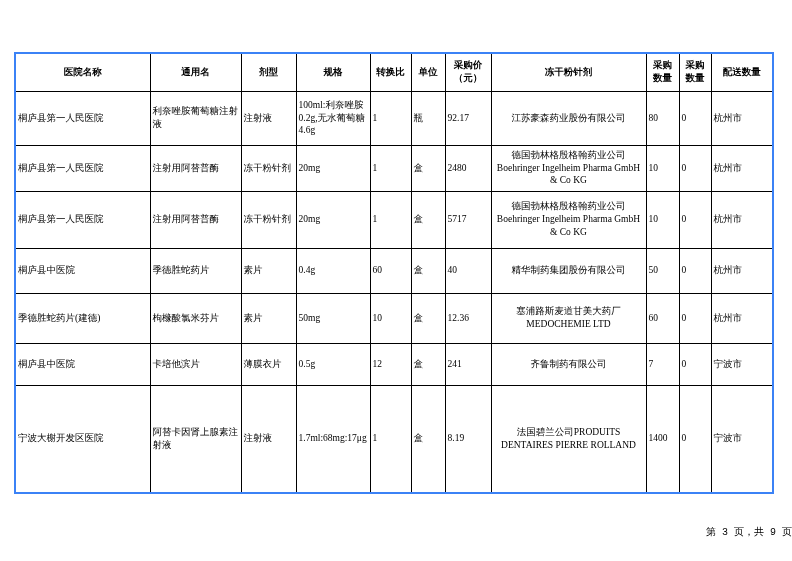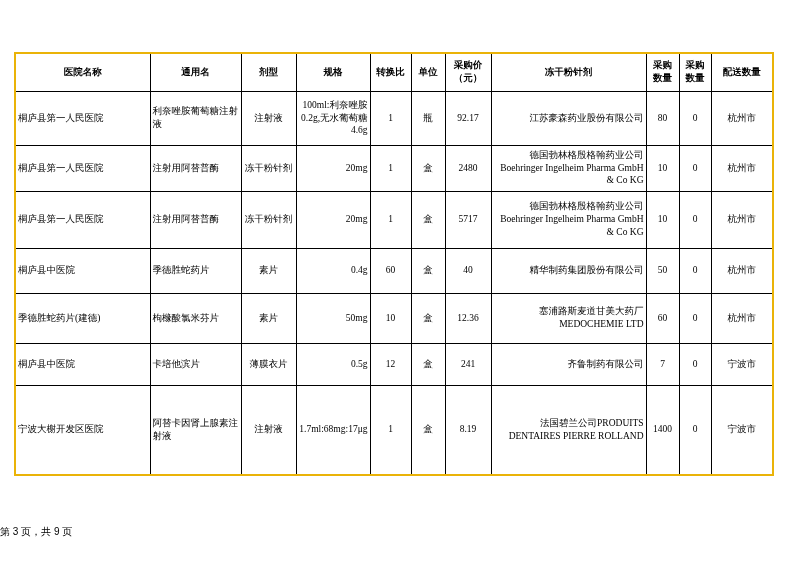--- a/index.html
+++ b/index.html
@@ -18,59 +18,58 @@
     height: 561px;
     background: #ffffff;
   }
   table.proc-table {
     position: absolute;
     left: 14px;
     top: 52px;
     width: 758px;
     border-collapse: collapse;
     table-layout: fixed;
-    border: 2px solid #eab308;
+    border: 2px solid #3b82f6;
   }
   table.proc-table th,
   table.proc-table td {
     border: 1px solid #000;
     vertical-align: middle;
     font-size: 9.5px;
     line-height: 1.35;
     padding: 1px 2px;
     overflow: hidden;
   }
   table.proc-table th {
     font-weight: bold;
     text-align: center;
     padding: 1px 3px;
   }
   td.c-left {
     text-align: left;
     padding: 2px 4px;
   }
   td.c-center {
+  }
+  td.c-spec {
+    text-align: left;
+    word-break: break-all;
+  }
+  td.c-manu {
     text-align: center;
-  }
-  td.c-spec {
-    text-align: right;
-    word-break: break-all;
-  }
-  td.c-manu {
-    text-align: right;
     padding: 2px 4px;
   }
   .footer {
     position: absolute;
     left: 0;
     right: 0;
     top: 525px;
-    text-align: left;
+    text-align: right;
     font-size: 10px;
-    font-family: Liberation Sans, sans-serif;
+    font-family: Liberation Mono, monospace;
   }
 </style>
 </head>
 <body>
 
 <div class="page">
 
   <table class="proc-table">
     <colgroup>
       <col style="width:135px">
@@ -172,21 +171,21 @@
         <td class="c-center">薄膜衣片</td>
         <td class="c-spec">0.5g</td>
         <td class="c-center">12</td>
         <td class="c-center">盒</td>
         <td class="c-center">241</td>
         <td class="c-manu">齐鲁制药有限公司</td>
         <td class="c-center">7</td>
         <td class="c-center">0</td>
         <td class="c-center">宁波市</td>
       </tr>
-      <tr style="height:90px">
+      <tr style="height:108px">
         <td class="c-left">宁波大榭开发区医院</td>
         <td class="c-left">阿替卡因肾上腺素注射液</td>
         <td class="c-center">注射液</td>
         <td class="c-spec">1.7ml:68mg:17μg</td>
         <td class="c-center">1</td>
         <td class="c-center">盒</td>
         <td class="c-center">8.19</td>
         <td class="c-manu">法国碧兰公司PRODUITS DENTAIRES PIERRE ROLLAND</td>
         <td class="c-center">1400</td>
         <td class="c-center">0</td>

